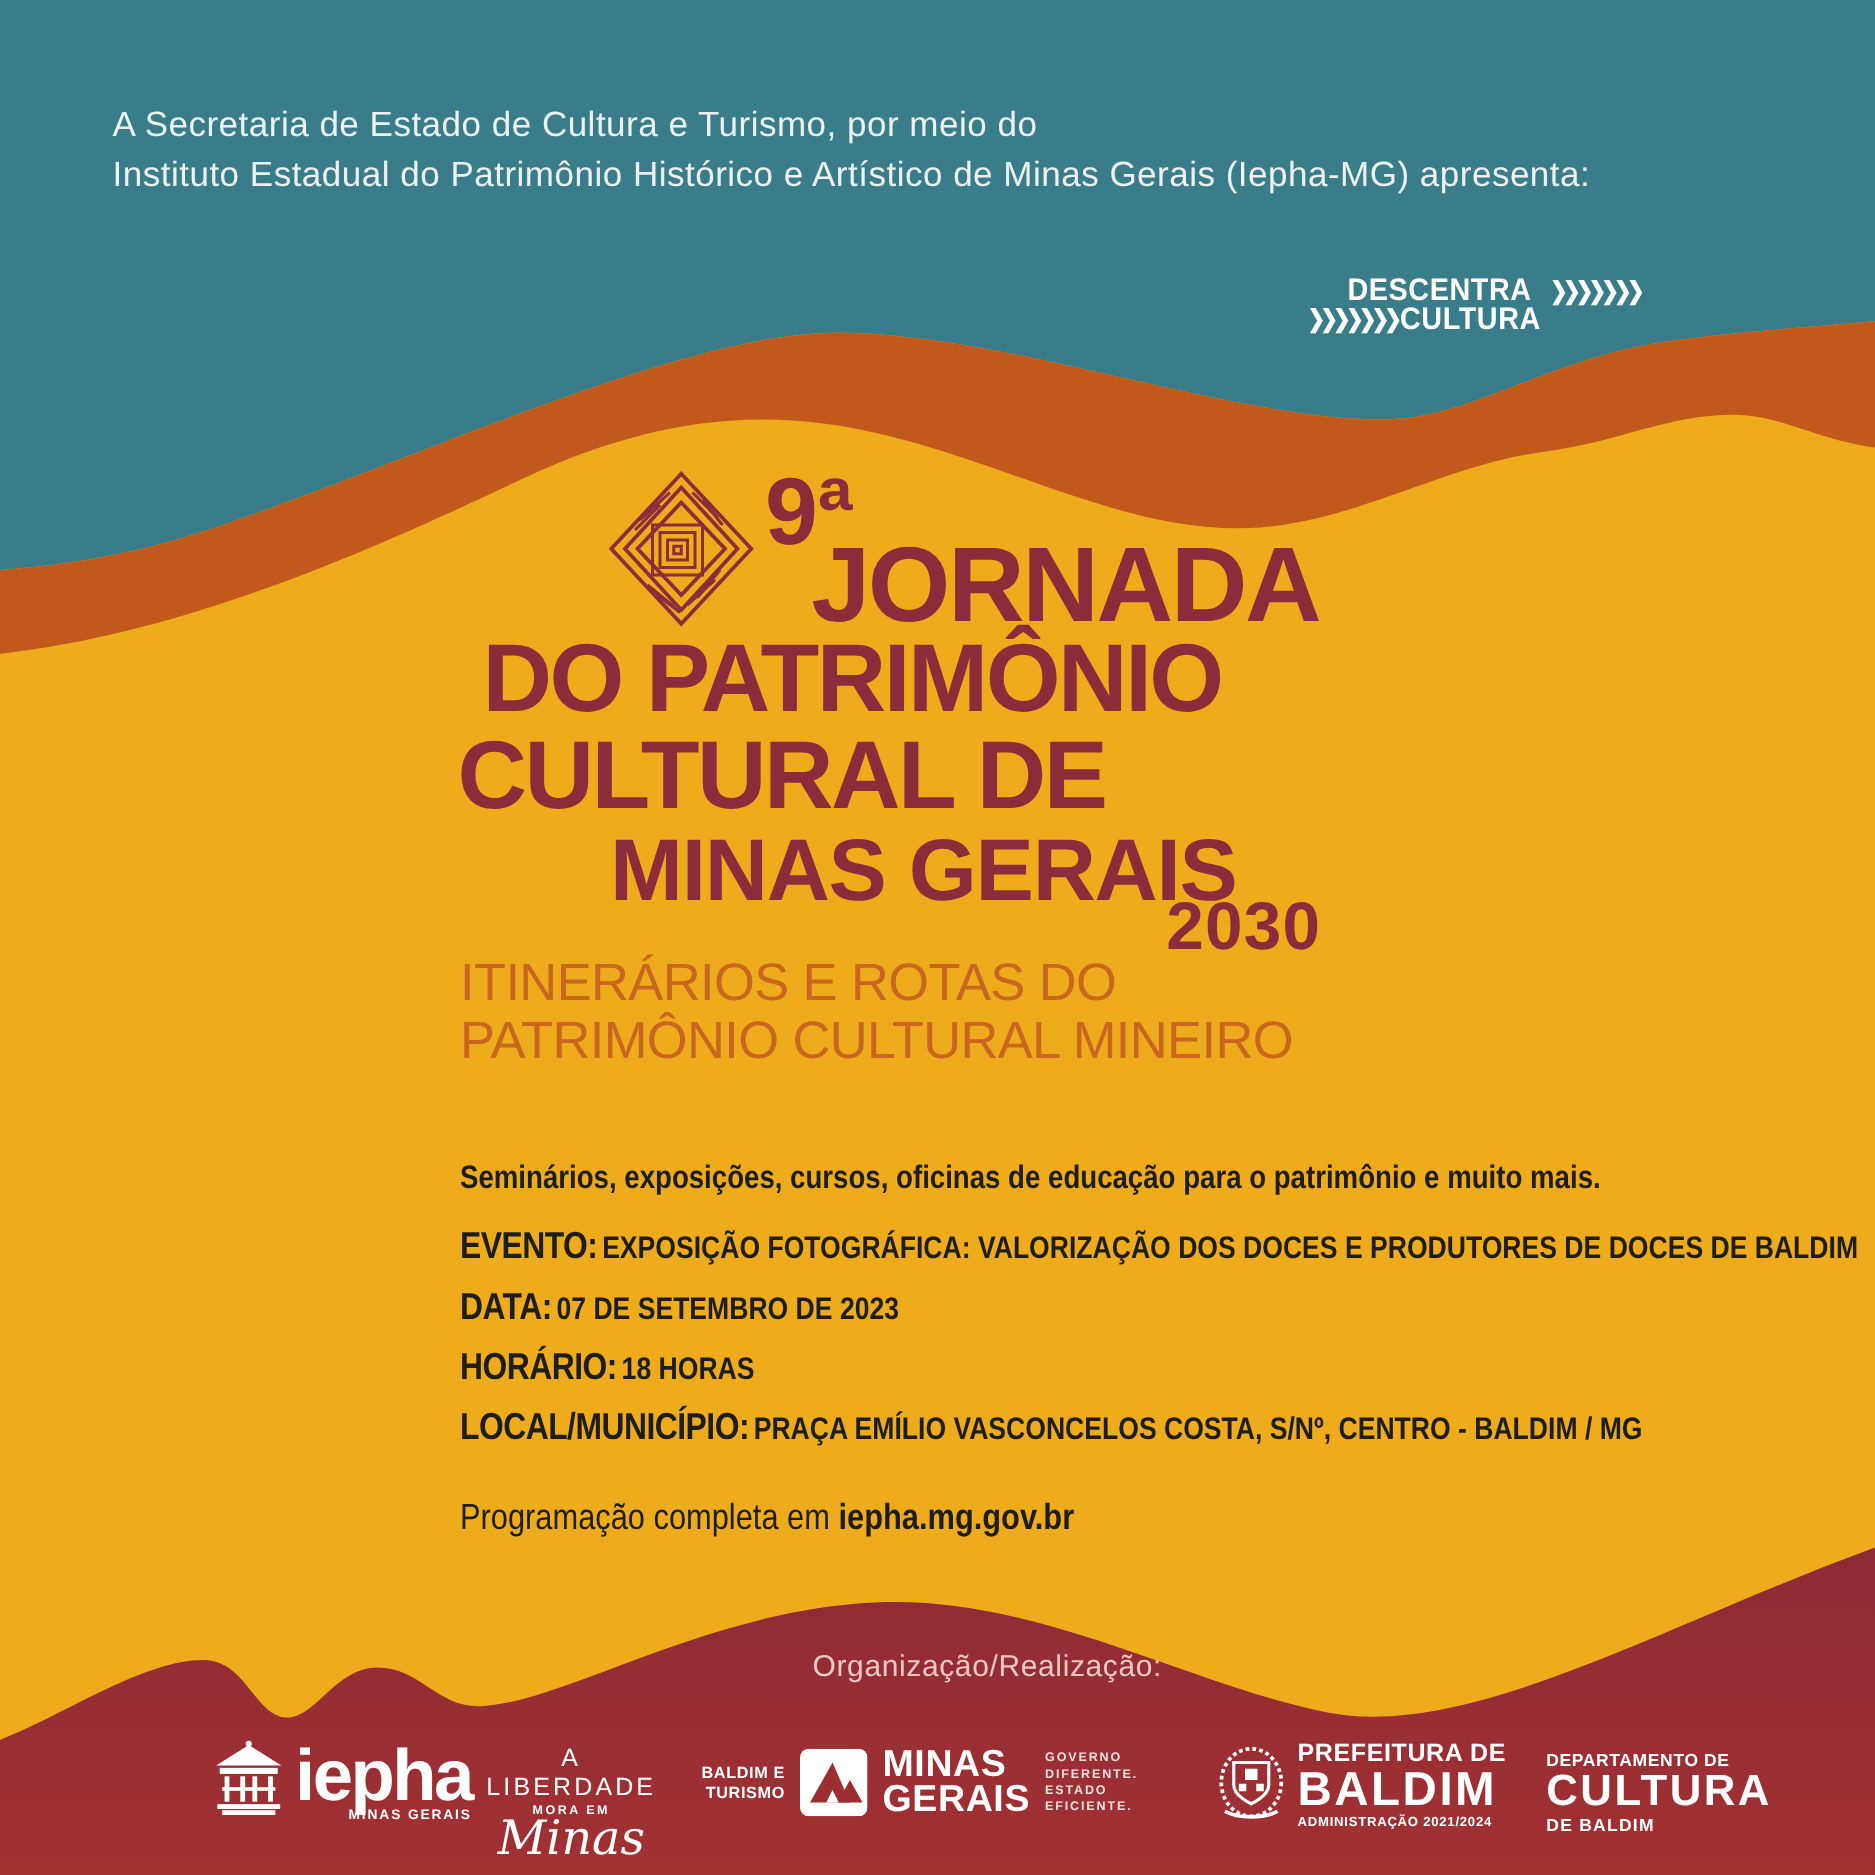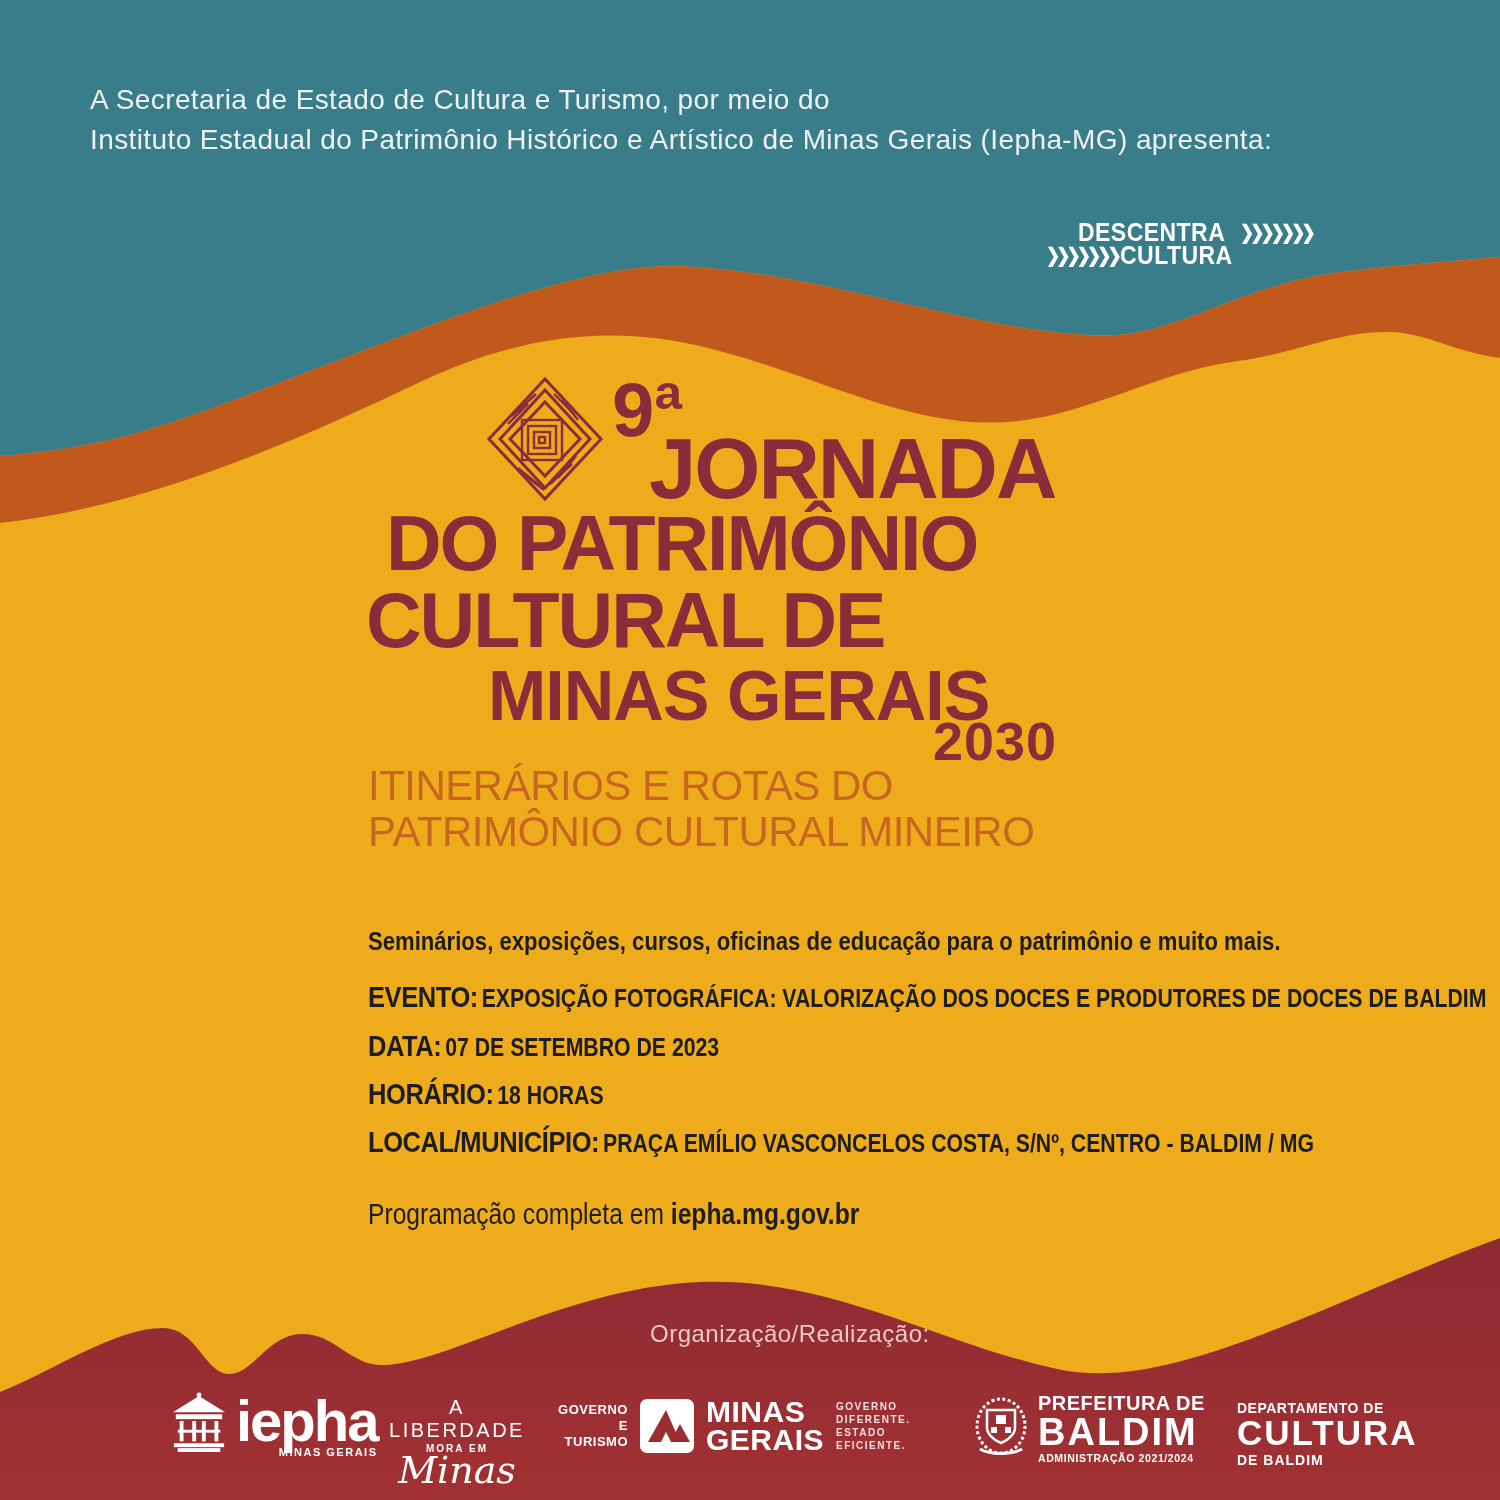--- a/index.html
+++ b/index.html
@@ -218,21 +218,21 @@
   </div>
 
   <div class="abs flogo lib-group">
     <div class="lib1">A LIBERDADE</div>
     <div class="lib2">MORA EM</div>
     <div class="lib3">Minas</div>
   </div>
 
   <div class="abs flogo gov-group">
     <div class="gov-left">
-      <div>GOVERNO E</div>
+      <div>BALDIM E</div>
       <div>TURISMO</div>
     </div>
     <svg class="gov-box" width="54" height="54" viewBox="0 0 54 54">
       <rect x="0" y="0" width="54" height="54" rx="7" fill="#fff"></rect>
       <polygon points="8,43 26,11 40,43" fill="#9A2E30"></polygon>
       <polygon points="30,43 40,25 50,43" fill="#9A2E30"></polygon>
       <polygon points="21,43 26,33 31,43" fill="#fff"></polygon>
     </svg>
     <div class="gov-name">
       <div>MINAS</div>

